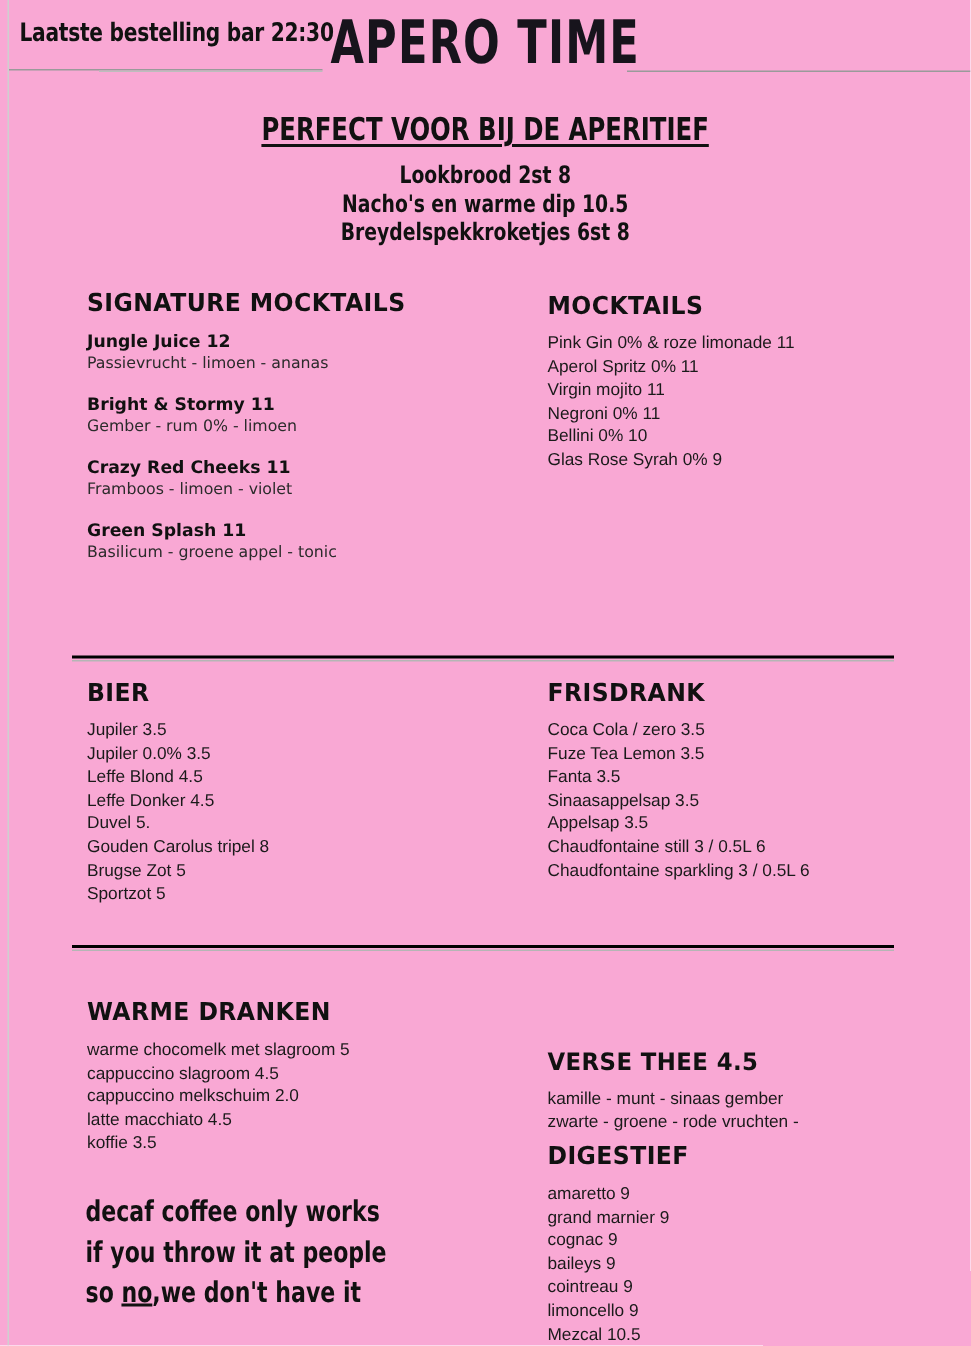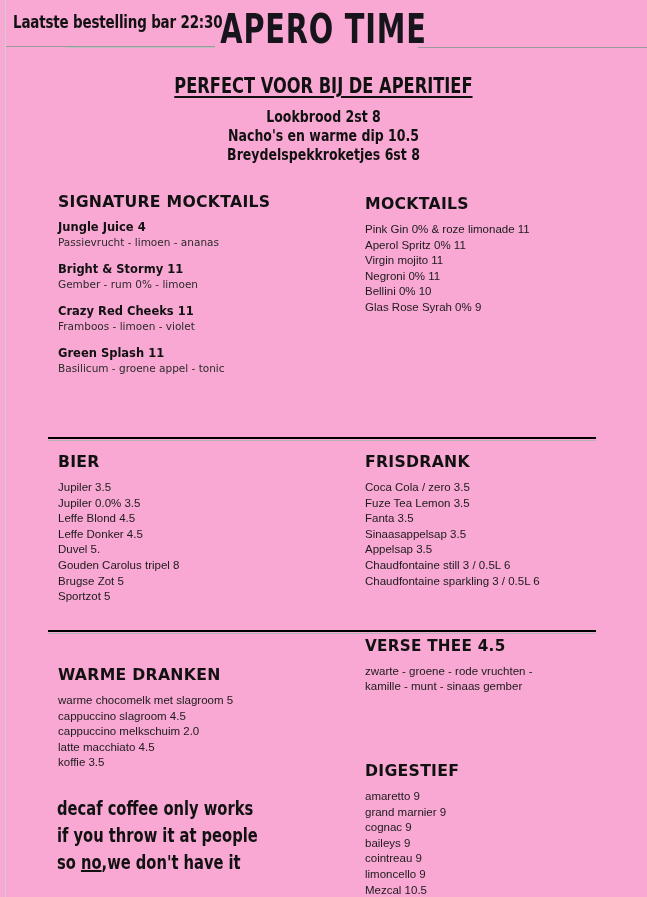--- a/index.html
+++ b/index.html
@@ -231,21 +231,21 @@
     <div class="aperitief-list">
       <div class="aperitief-item">Lookbrood 2st 8</div>
       <div class="aperitief-item">Nacho's en warme dip 10.5</div>
       <div class="aperitief-item">Breydelspekkroketjes 6st 8</div>
     </div>
   </div>
 
   <div class="col-left" style="top:192px;">
     <div class="sec-title">SIGNATURE MOCKTAILS</div>
     <div class="mock-entry">
-      <div class="mock-name">Jungle Juice 4</div>
+      <div class="mock-name">Jungle Juice 12</div>
       <div class="mock-desc">Passievrucht - limoen - ananas</div>
     </div>
     <div class="mock-entry">
       <div class="mock-name">Bright &amp; Stormy 11</div>
       <div class="mock-desc">Gember - rum 0% - limoen</div>
     </div>
     <div class="mock-entry">
       <div class="mock-name">Crazy Red Cheeks 11</div>
       <div class="mock-desc">Framboos - limoen - violet</div>
     </div>
@@ -300,24 +300,24 @@
 
   <div class="col-left" style="top:665px;">
     <div class="sec-title">WARME DRANKEN</div>
     <div class="line">warme chocomelk met slagroom 5</div>
     <div class="line">cappuccino slagroom 4.5</div>
     <div class="line">cappuccino melkschuim 2.0</div>
     <div class="line">latte macchiato 4.5</div>
     <div class="line">koffie 3.5</div>
   </div>
 
-  <div class="col-right" style="top:636px;">
+  <div class="col-right" style="top:698px;">
     <div class="sec-title small">VERSE THEE 4.5</div>
+    <div class="line tea">kamille - munt - sinaas gember</div>
     <div class="line tea">zwarte - groene - rode vruchten -</div>
-    <div class="line tea">kamille - munt - sinaas gember</div>
   </div>
 
   <div class="col-right" style="top:730px;margin-top:31px;">
     <div class="sec-title">DIGESTIEF</div>
     <div class="line">amaretto 9</div>
     <div class="line">grand marnier 9</div>
     <div class="line">cognac 9</div>
     <div class="line">baileys 9</div>
     <div class="line">cointreau 9</div>
     <div class="line">limoncello 9</div>

